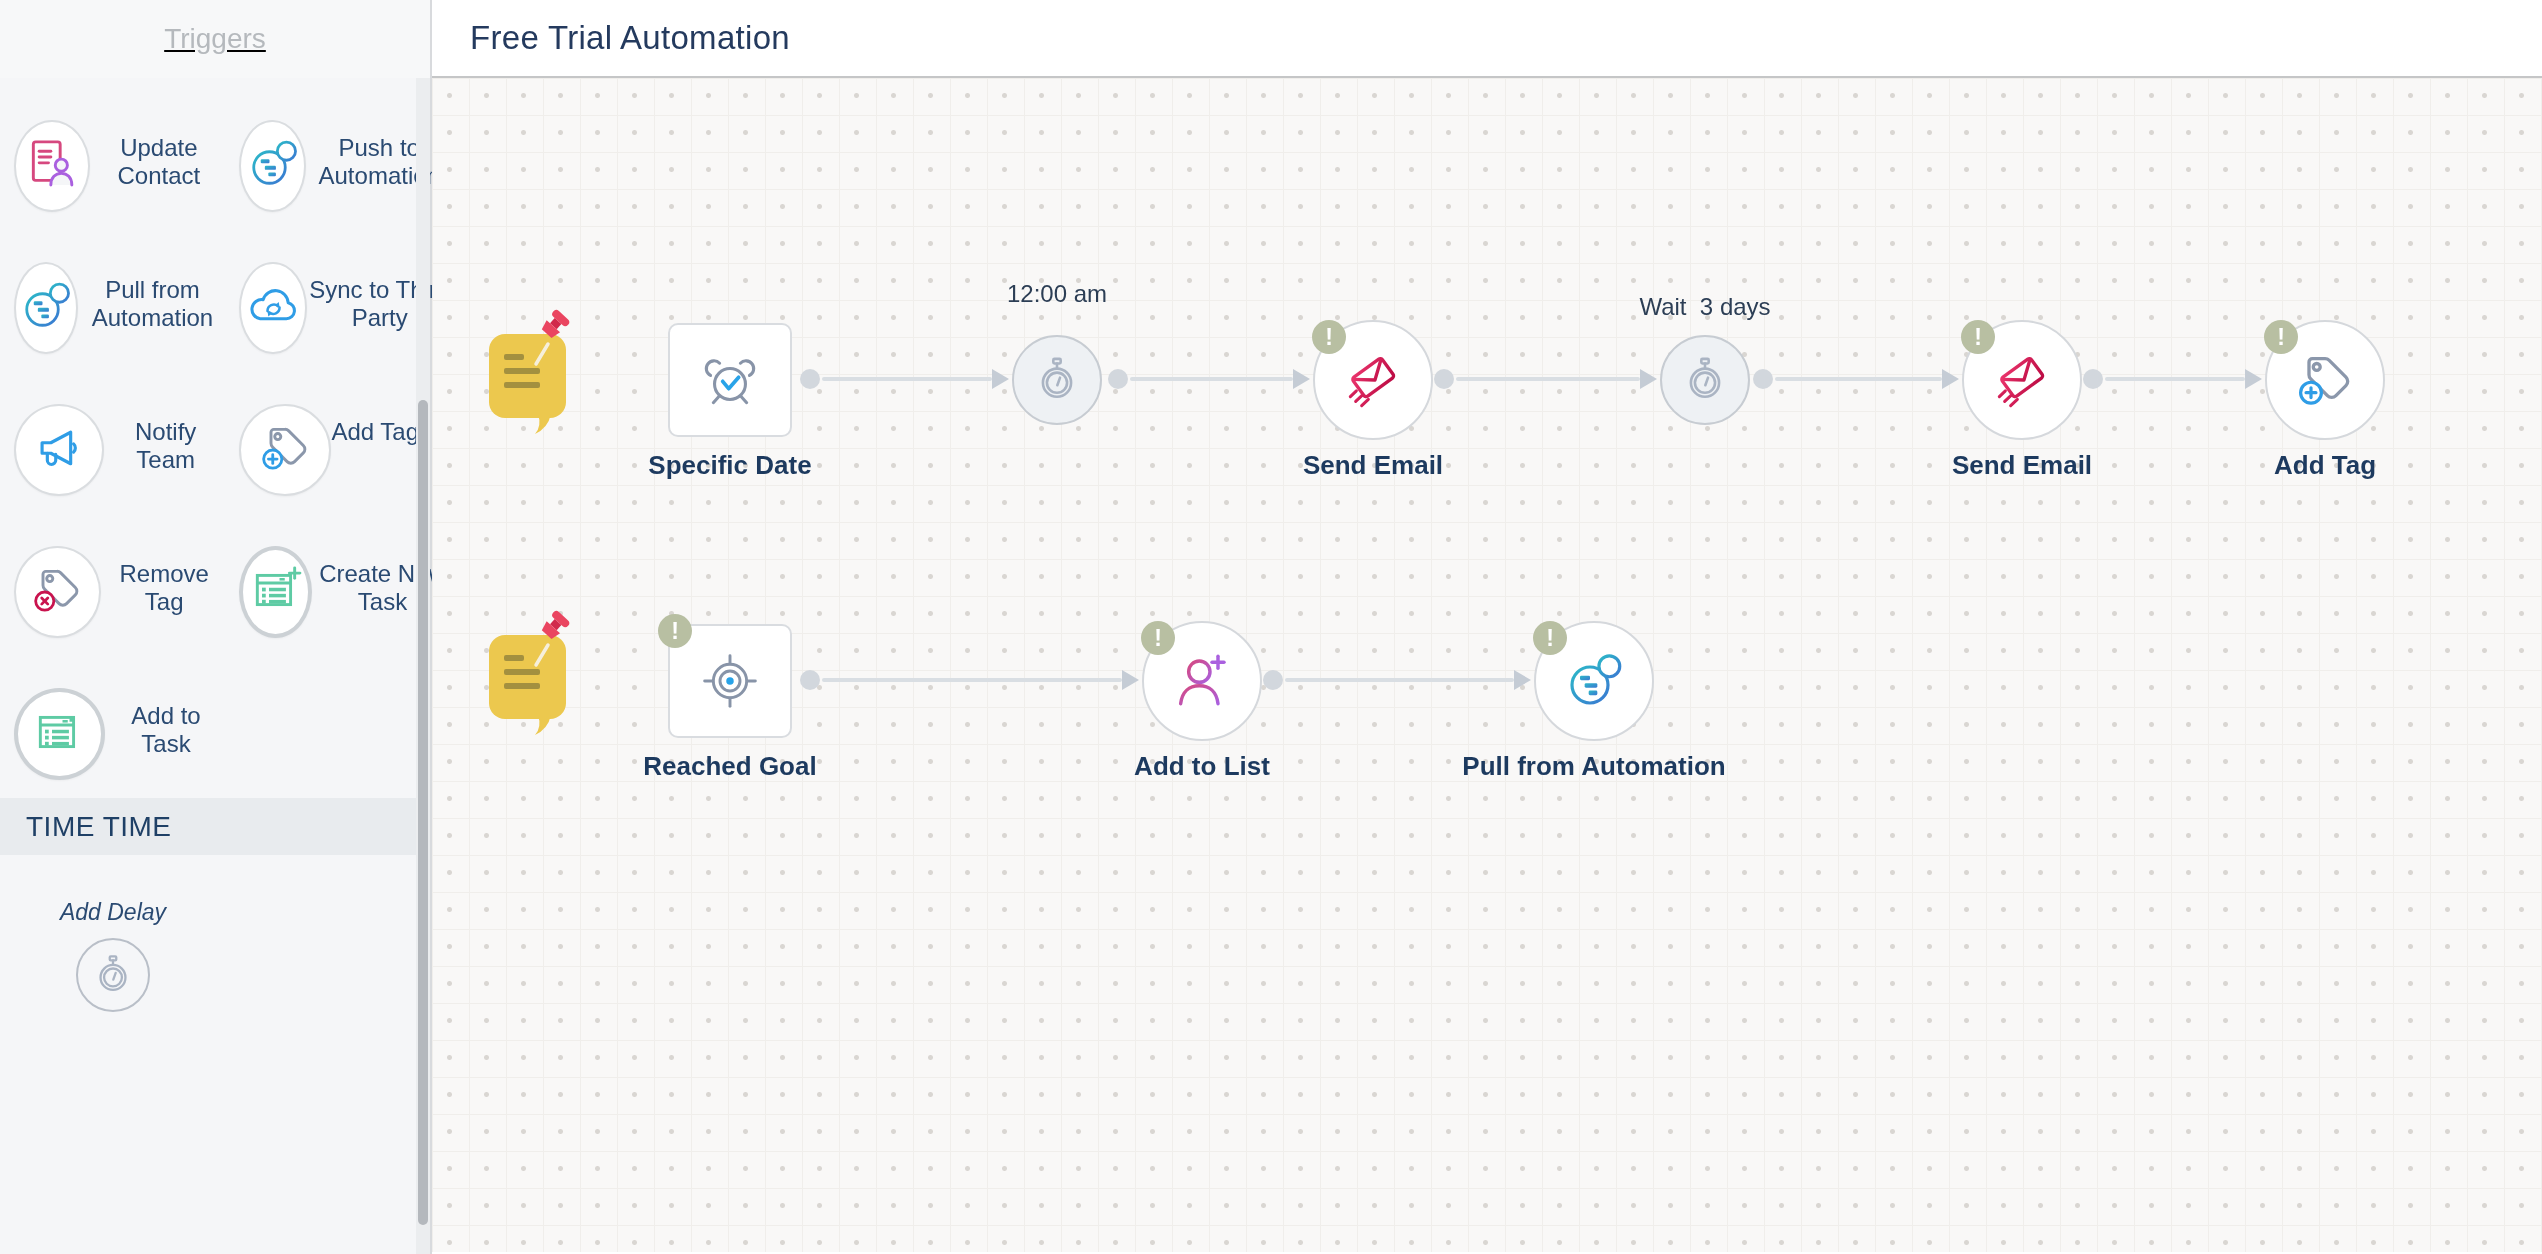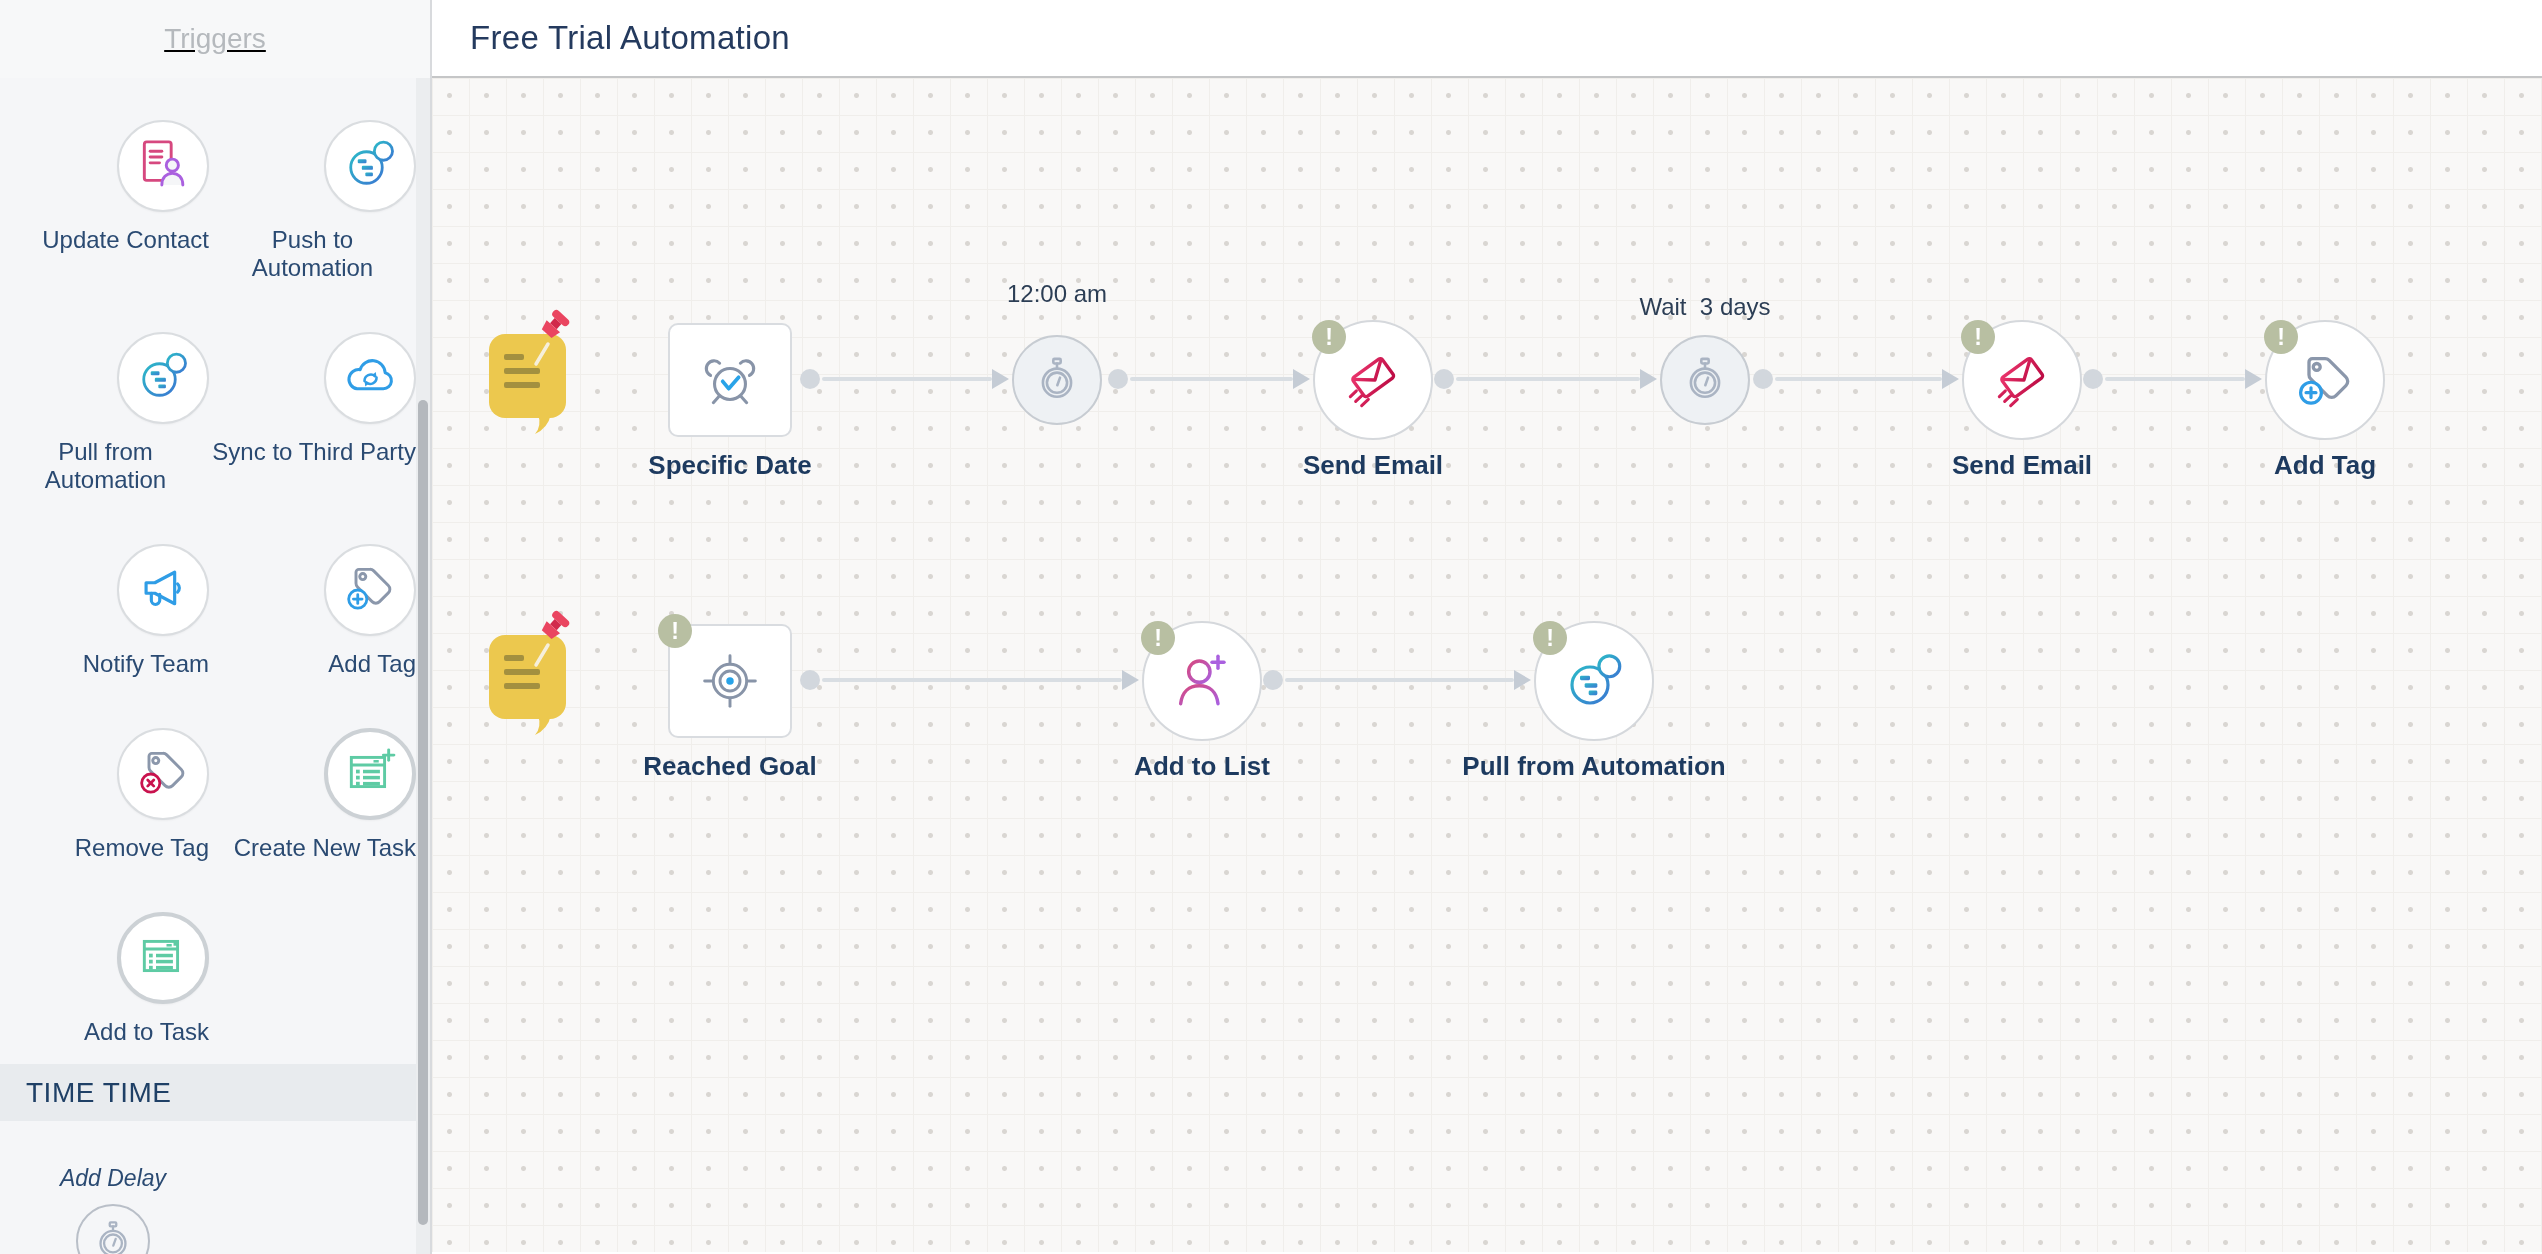--- a/index.html
+++ b/index.html
@@ -7,21 +7,21 @@
   .app { position:relative; width:2542px; height:1254px; display:flex; }
 
   
   .sidebar { position:relative; width:432px; height:1254px; background:#f5f6f8; border-right:2px solid #d8dadd; flex:none; }
   .tabbar { position:relative; display:flex; height:78px; background:#f7f8f9;text-decoration:underline; }
   .tab { flex:1; display:flex; align-items:center; justify-content:center; font-size:28px; color:#b5b9bd; cursor:pointer; position:relative; }
   .tab.active { color:#1f3a60; font-weight:600; }
   .tab.active::after { content:""; position:absolute; left:0; right:0; bottom:0; height:9px; background:#2aa3e4; }
 
   .items-grid { display:grid; grid-template-columns:1fr 1fr; row-gap:50px; padding:42px 14px 0 2px; }
-  .side-item { display:flex; flex-direction:column; align-items:flex-end; cursor:pointer; }
+  .side-item { display:flex; align-items:flex-start; cursor:pointer;margin-left:12px; }
   .icon-circle { width:92px; height:92px; border-radius:50%; background:#fff; border:2px solid #dadde0; display:flex; align-items:center; justify-content:center; box-shadow:0 1px 2px rgba(0,0,0,0.04); }
   .icon-circle.thick { border:4px solid #ccd1d5; }
   .side-item .lbl { margin-top:14px; font-size:24px; line-height:28px; color:#2a4a72; text-align:center; }
   .side-item svg { width:56px; height:56px; }
 
   .section-header { margin-top:18px; height:57px; background:#e8ebee; display:flex; align-items:center; padding-left:26px; font-size:28px; letter-spacing:0.5px; color:#1f4066; }
 
   .add-delay { margin-top:44px; width:226px; display:flex; flex-direction:column; align-items:center; cursor:pointer;font-style:italic; }
   .add-delay .lbl { font-size:23px; color:#2a4a72; }
   .add-delay .delay-circle { margin-top:12px; width:74px; height:74px; border-radius:50%; border:2px solid #b9bfc8; display:flex; align-items:center; justify-content:center; background:transparent; }

